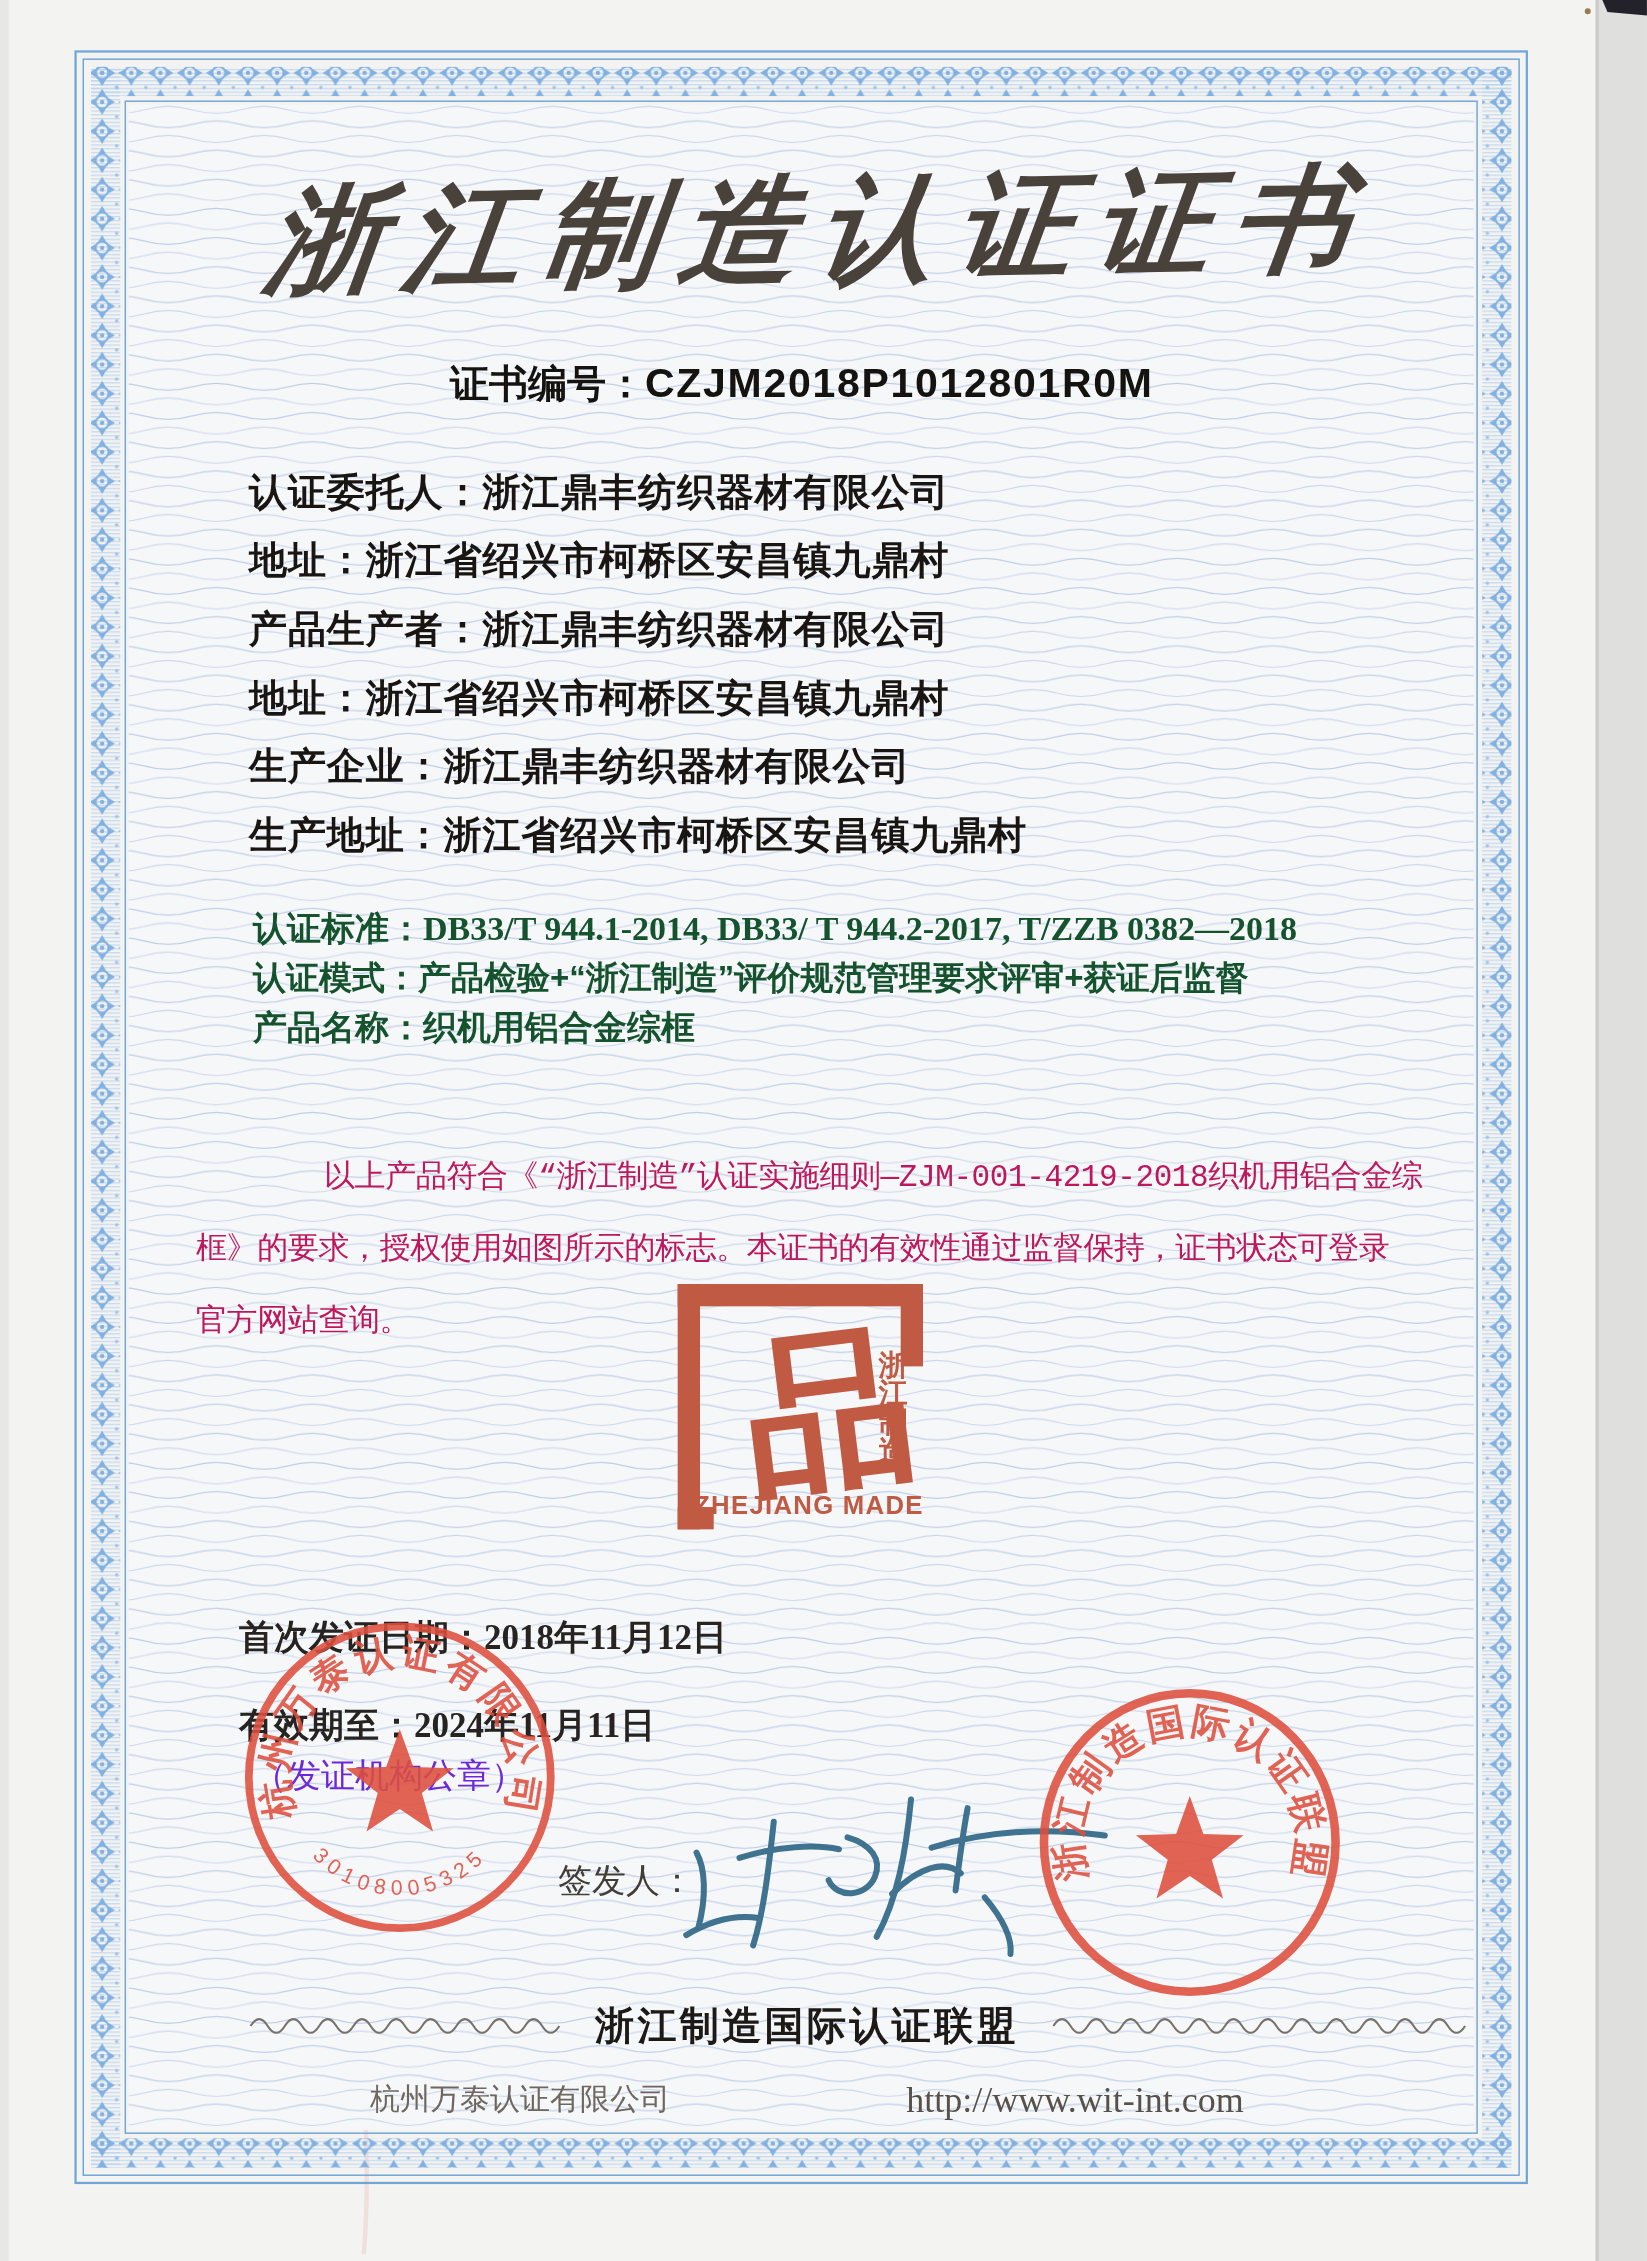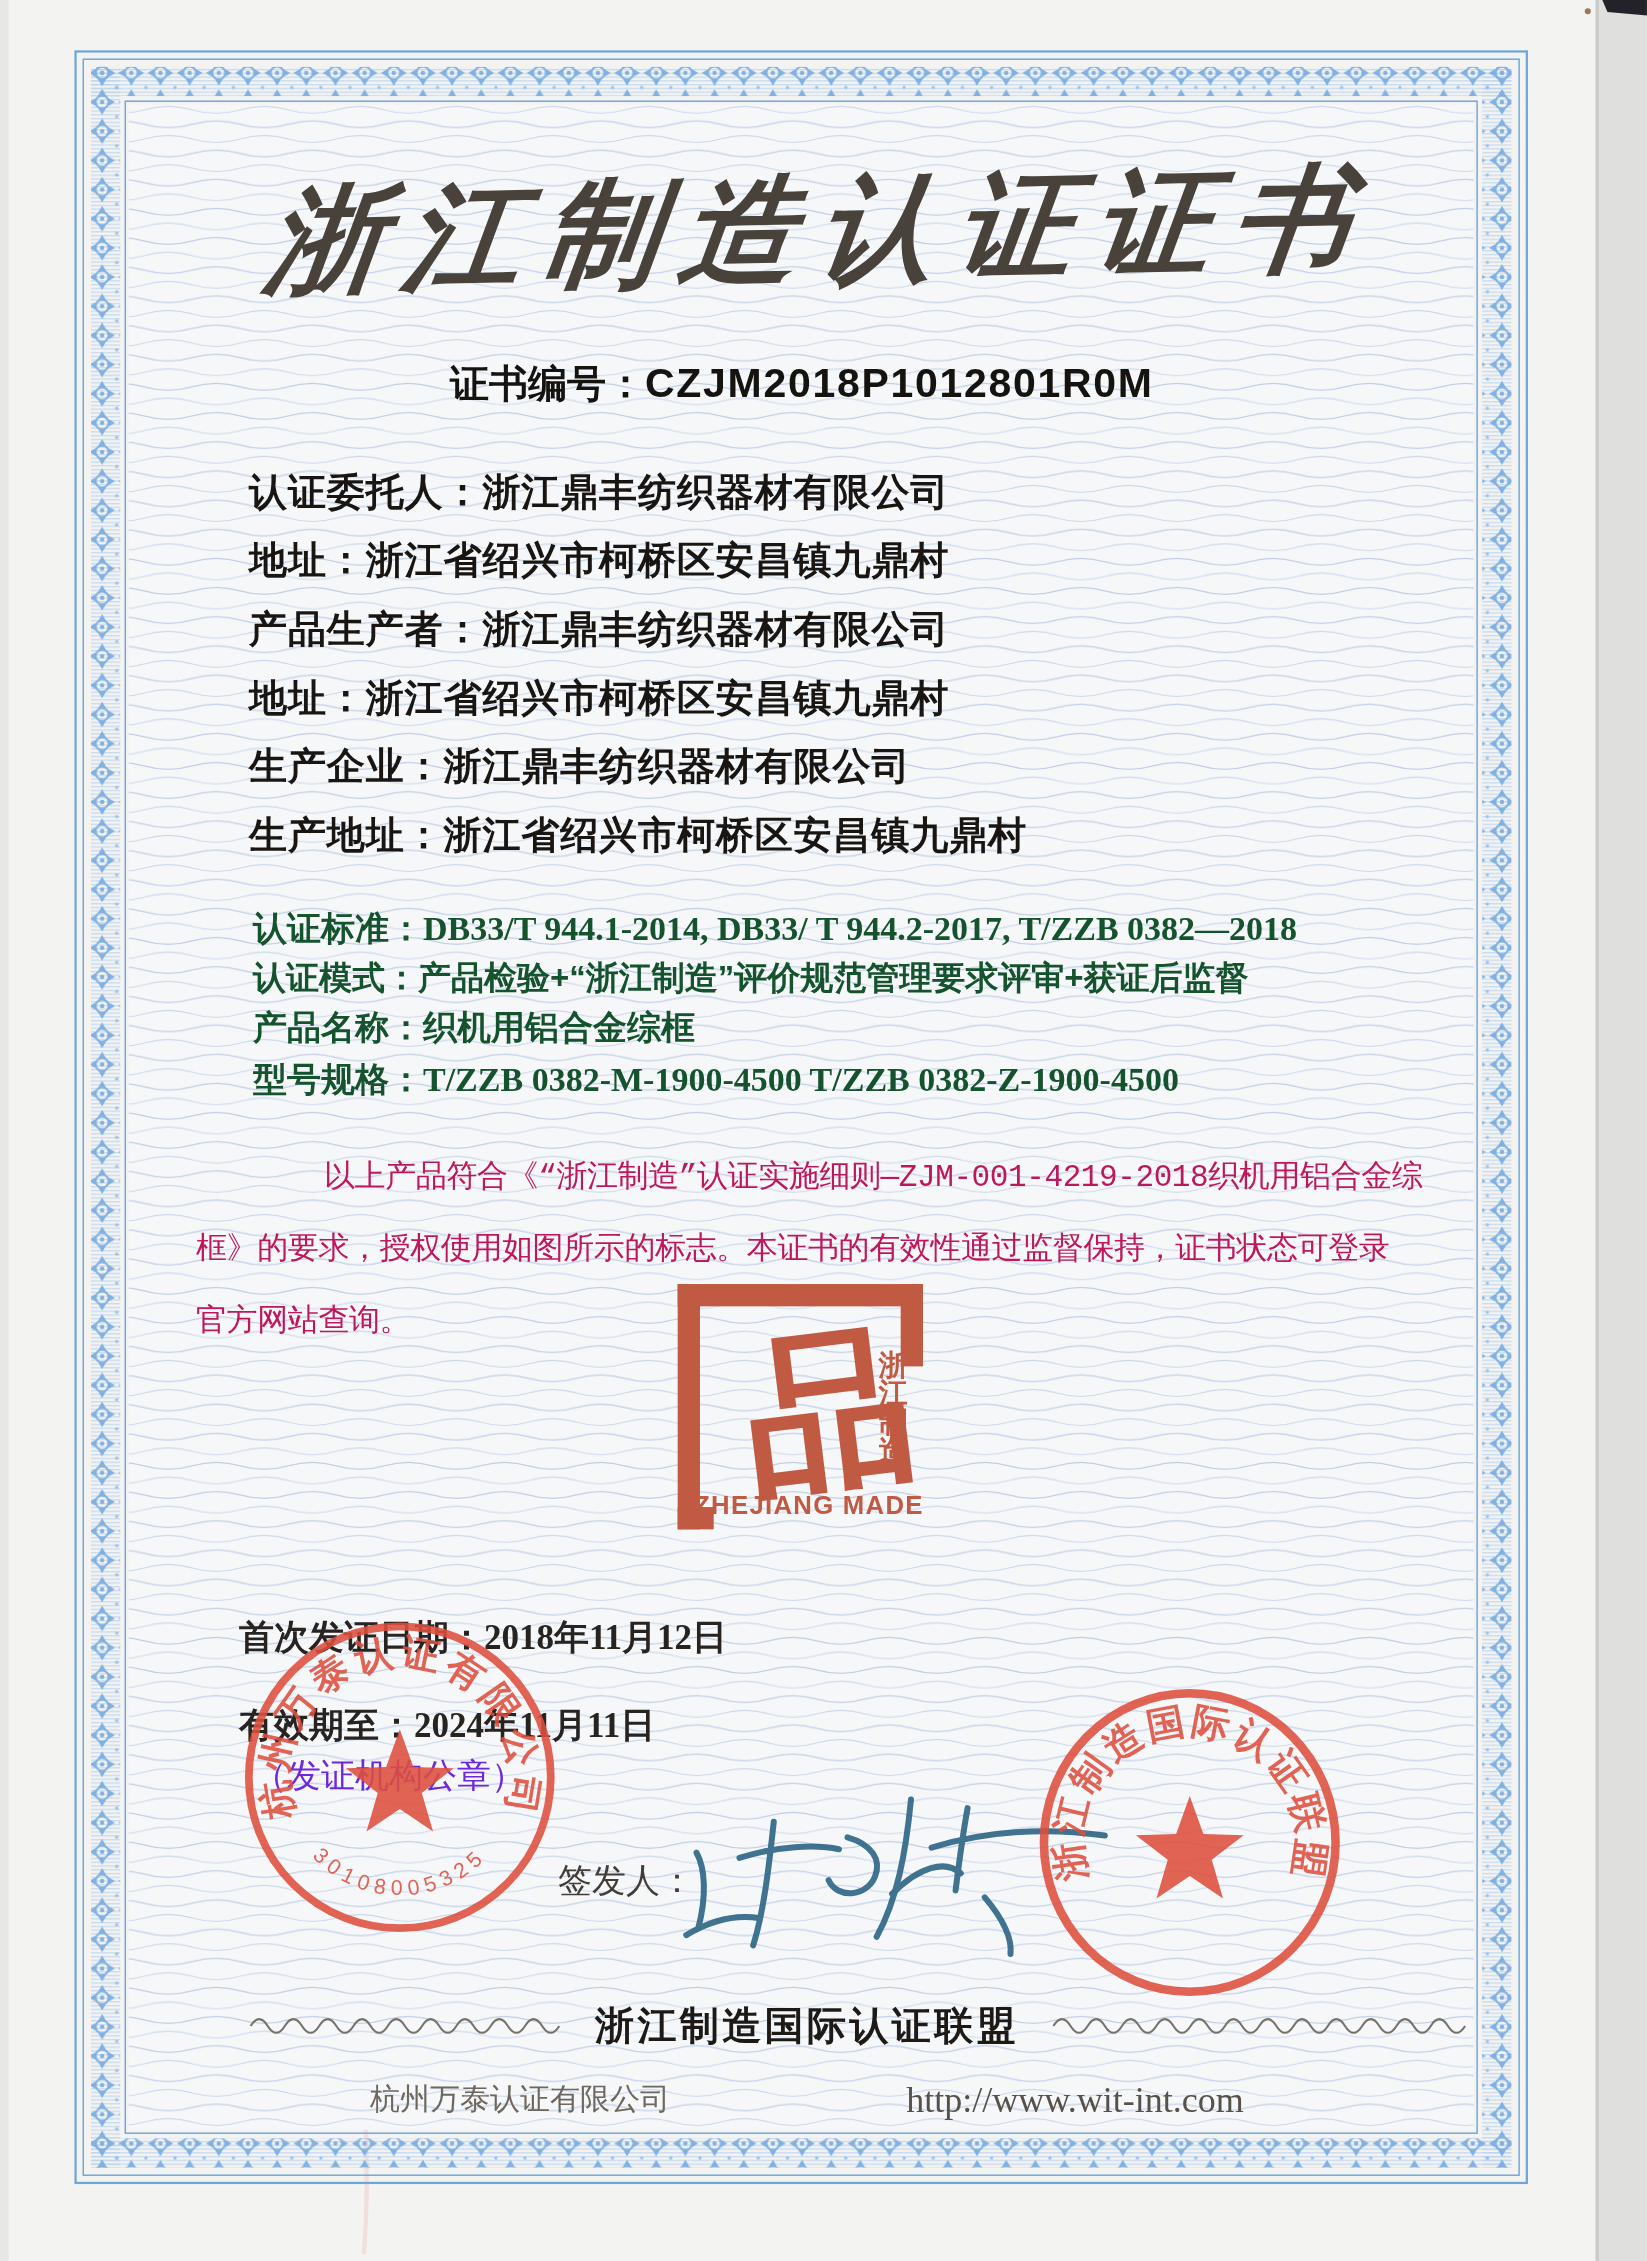--- a/index.html
+++ b/index.html
@@ -118,23 +118,20 @@
 
     <div class="txt srow" style="top:906px">
       <span class="lab">认证标准：</span><span class="val-serif">DB33/T 944.1-2014, DB33/ T 944.2-2017, T/ZZB 0382—2018</span>
     </div>
     <div class="txt srow" style="top:1005px">
       <span class="lab">产品名称：</span><span class="val-sans">织机用铝合金综框</span>
     </div>
     <div class="txt srow" style="top:956px;font-size:33px">
       <span class="lab">认证模式：</span><span class="val-sans">产品检验+“浙江制造”评价规范管理要求评审+获证后监督</span>
     </div>
-    <div class="txt srow" style="top:1057px">
-      <span class="lab">型号规格：</span><span class="val-serif">T/ZZB 0382-M-1900-4500  T/ZZB 0382-Z-1900-4500</span>
-    </div>
 
     <div class="txt stmt" style="left:324px;top:1155px">以上产品符合《“浙江制造”认证实施细则—ZJM-001-4219-2018织机用铝合金综</div>
     <div class="txt stmt" style="left:196px;top:1227px">框》的要求，授权使用如图所示的标志。本证书的有效性通过监督保持，证书状态可登录</div>
     <div class="txt stmt" style="left:196px;top:1299px">官方网站查询。</div>
 
     <div class="txt dateline" style="top:1590px">
       <span>首次发证日期：</span><span>2018年11月12日</span>
     </div>
     <div class="txt dateline" style="top:1678px">
       <span>有效期至：</span><span>2024年11月11日</span>

